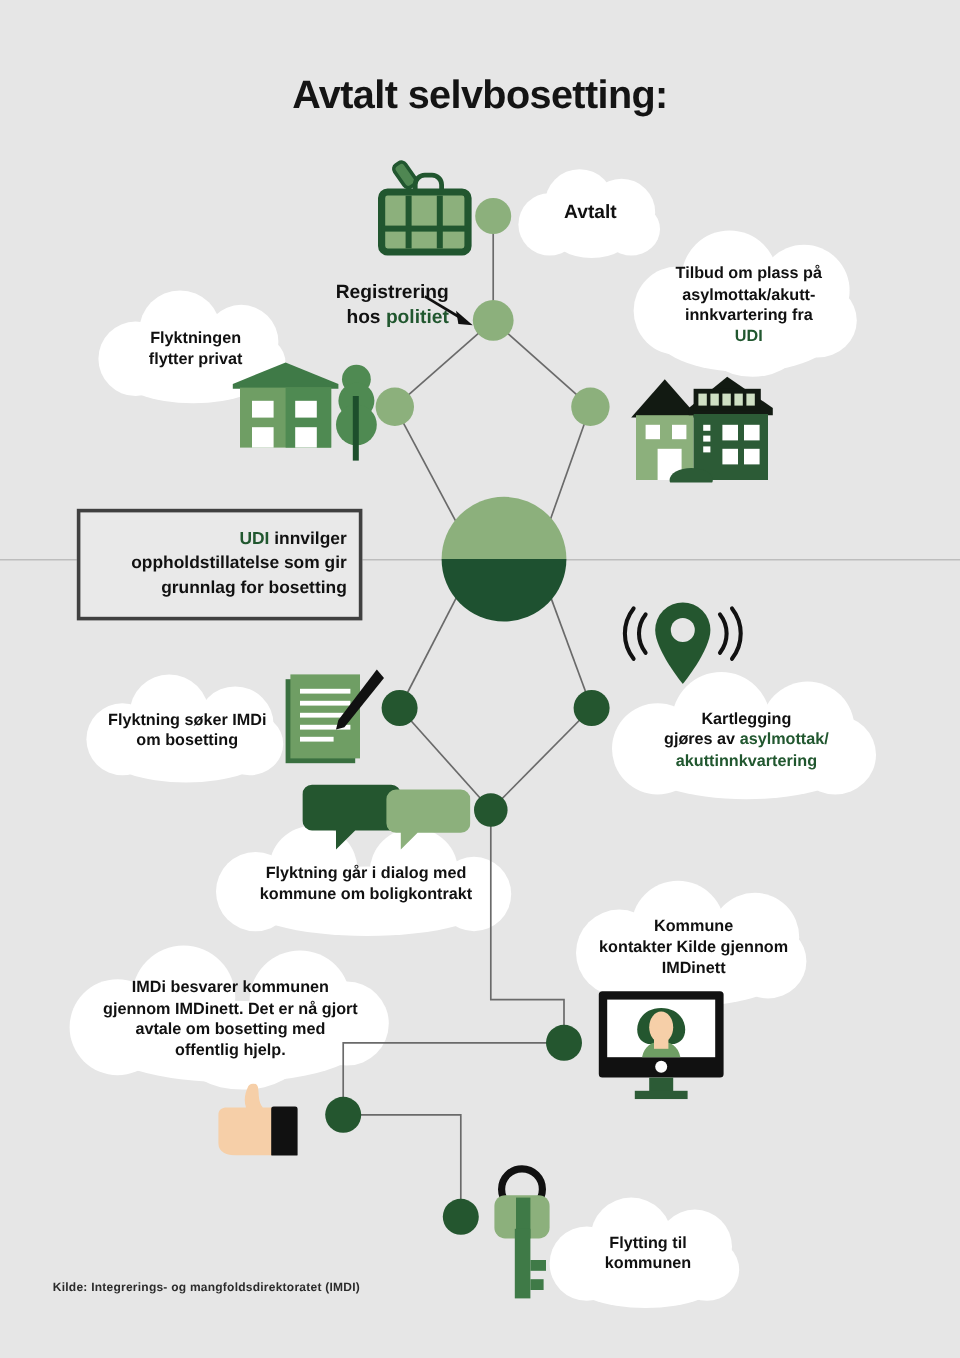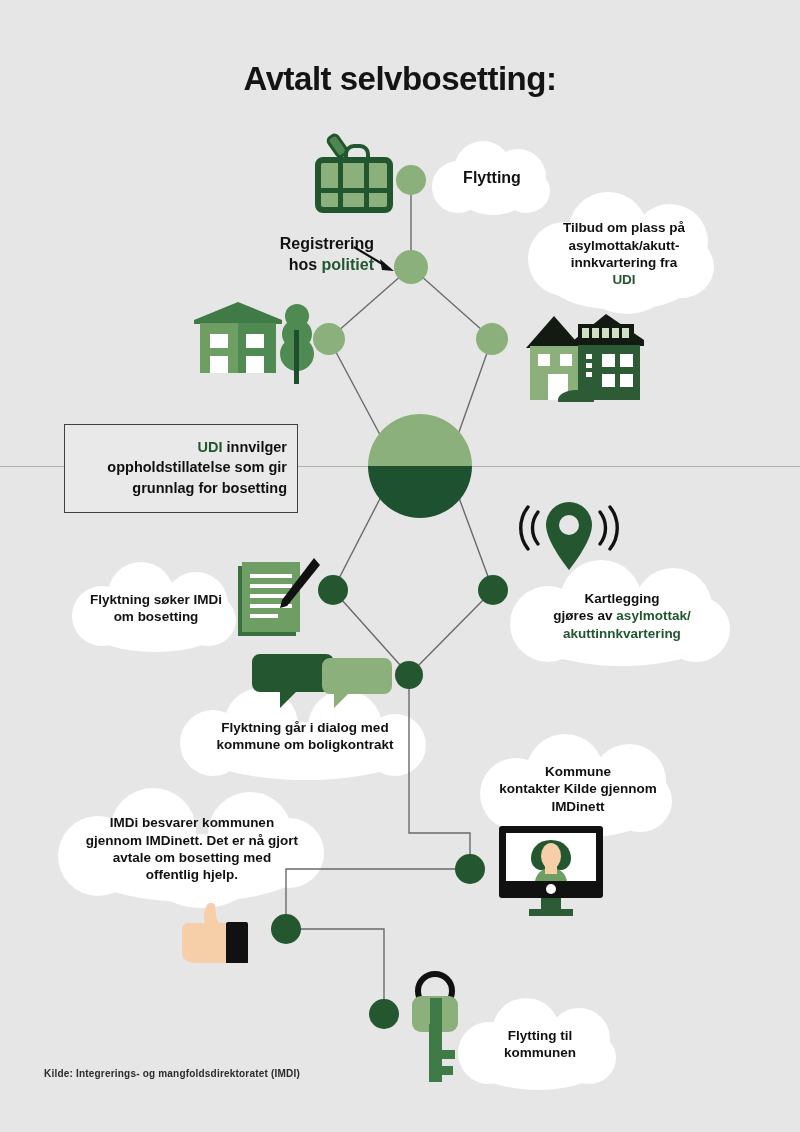--- a/index.html
+++ b/index.html
@@ -52,21 +52,21 @@
     background: #fff;
     border-radius: 50%;
     display: block;
   }
   .green { color: #21572f; }
 
   
   #udi-box {
     left: 64px; top: 424px;
     width: 212px;
-    border: 1px solid #404040;
+    border: 3px solid #404040;
     background: #e9e9e9;
     padding: 12px 10px 14px 10px;
     text-align: right;
     font-size: 14.5px;
     font-weight: bold;
     color: #111;
     line-height: 1.4;
     z-index: 6;
   }
 
@@ -246,40 +246,53 @@
   </svg>
 
   <div class="abs cloud" style="left:428px; top:139px; width:128px; height:78px; font-size:16px;">
     <div class="blobs">
       <i style="left:4px; top:22px; width:52px; height:52px;"></i>
       <i style="left:26px; top:2px; width:58px; height:58px;"></i>
       <i style="left:62px; top:10px; width:56px; height:56px;"></i>
       <i style="left:74px; top:30px; width:48px; height:44px;"></i>
       <i style="left:30px; top:32px; width:70px; height:44px;"></i>
     </div>
-    <div class="txt">Flytting</div>
+    <div class="txt">Avtalt</div>
   </div>
 
   <div class="abs cloud" style="left:528px; top:192px; width:192px; height:124px; font-size:13.5px;">
     <div class="blobs">
       <i style="left:0px; top:30px; width:74px; height:74px;"></i>
       <i style="left:40px; top:0px; width:80px; height:80px;"></i>
       <i style="left:104px; top:12px; width:76px; height:76px;"></i>
       <i style="left:120px; top:44px; width:66px; height:62px;"></i>
       <i style="left:18px; top:54px; width:150px; height:64px;"></i>
       <i style="left:56px; top:58px; width:86px; height:64px;"></i>
     </div>
     <div class="txt">
       <div>Tilbud om plass på</div>
       <div>asylmottak/akutt-</div>
       <div>innkvartering fra</div>
       <div class="green">UDI</div>
     </div>
   </div>
 
+  <div class="abs cloud" style="left:82px; top:242px; width:162px; height:96px; font-size:13.5px;">
+    <div class="blobs">
+      <i style="left:0px; top:26px; width:62px; height:62px;"></i>
+      <i style="left:34px; top:0px; width:68px; height:68px;"></i>
+      <i style="left:88px; top:12px; width:62px; height:62px;"></i>
+      <i style="left:102px; top:36px; width:54px; height:50px;"></i>
+      <i style="left:16px; top:44px; width:126px; height:50px;"></i>
+    </div>
+    <div class="txt">
+      <div>Flyktningen</div>
+      <div>flytter privat</div>
+    </div>
+  </div>
 
   <div class="abs" id="udi-box">
     <div>
       <span class="green">UDI</span><span> innvilger</span>
     </div>
     <div>oppholdstillatelse som gir</div>
     <div>grunnlag for bosetting</div>
   </div>
 
   <div class="abs cloud" style="left:72px; top:562px; width:168px; height:92px; font-size:13.5px;">

